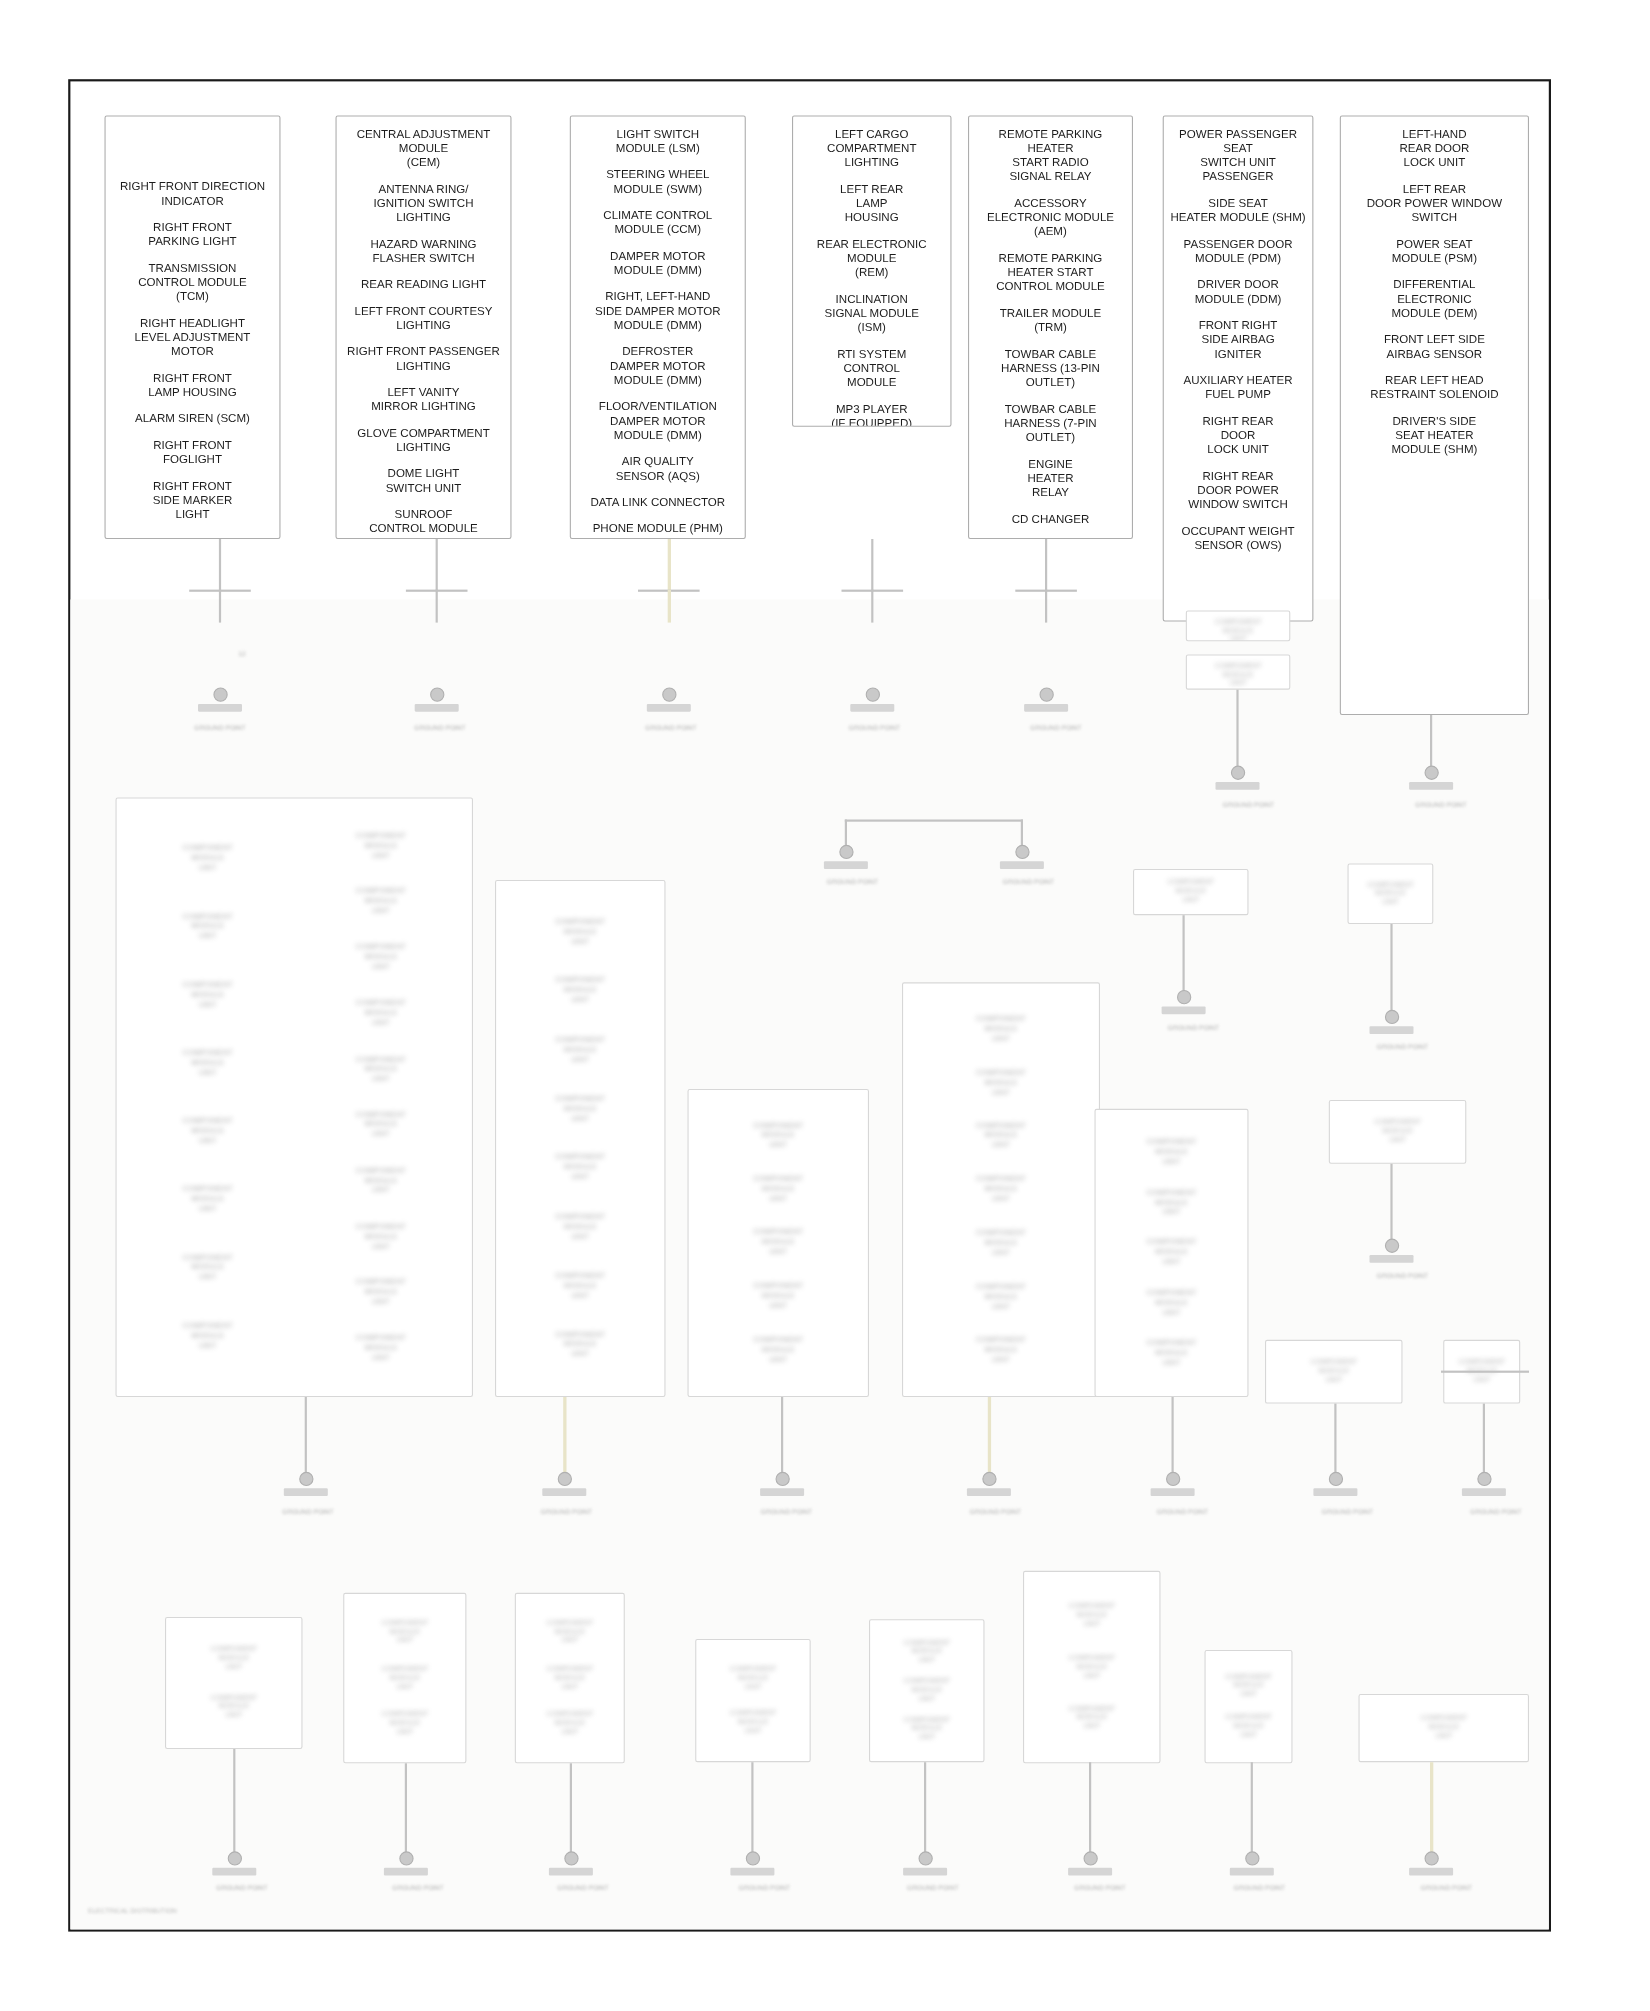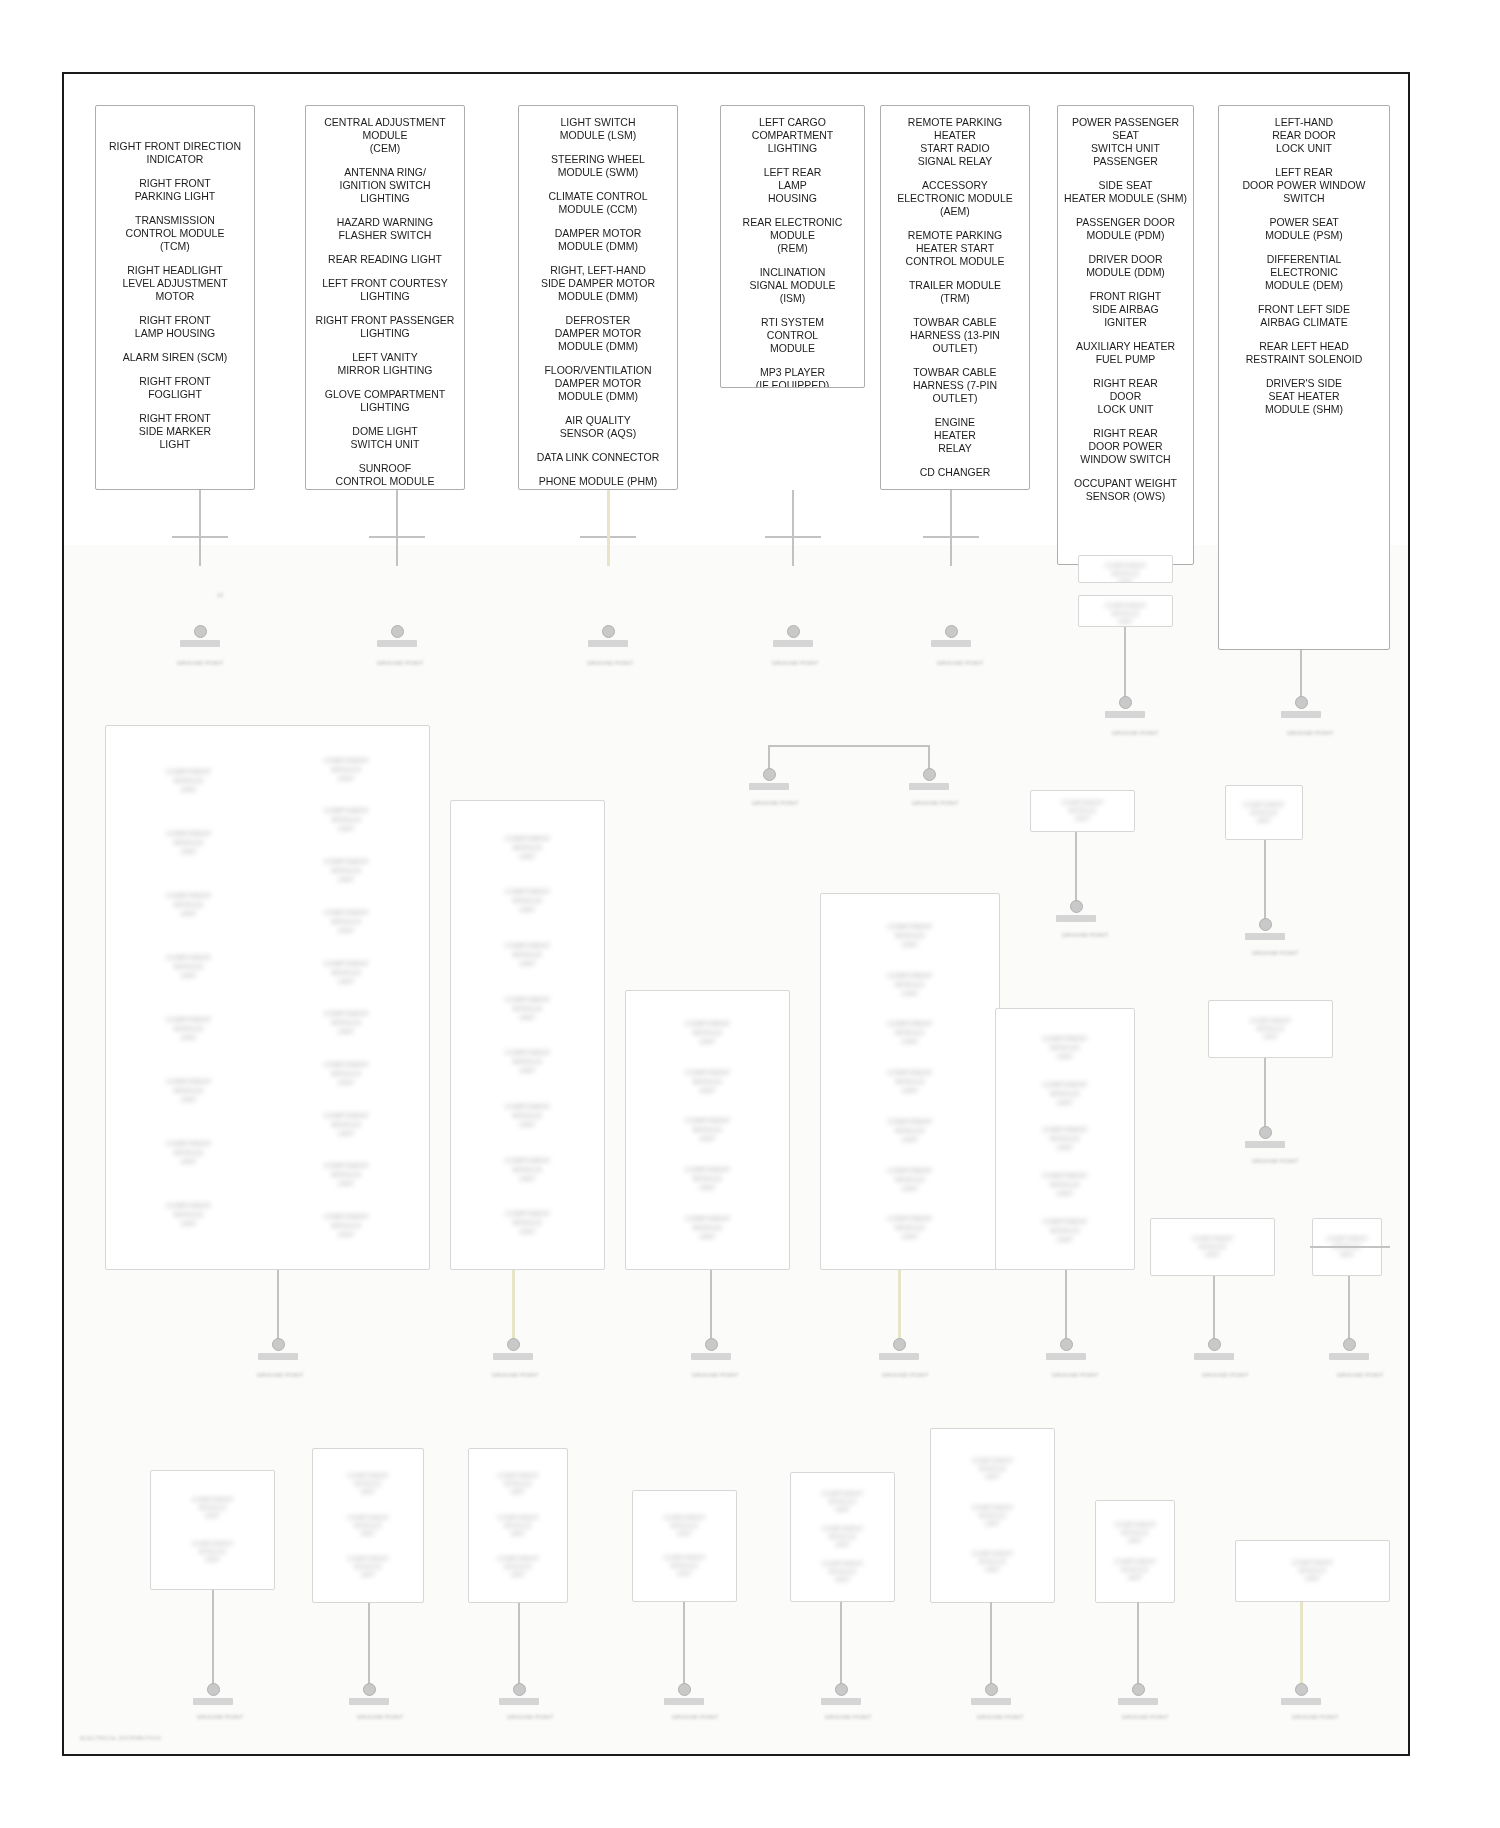--- a/index.html
+++ b/index.html
@@ -67,21 +67,21 @@
 </style>
 </head>
 <body>
 
 <div id="page">
 
   <div class="outer-frame"></div>
   <div class="faded-layer"></div>
 
   <div class="top-box" style="left:95px;top:105px;width:160px;height:385px;">
-    <div class="line" style="margin-top:24px;">RIGHT FRONT DIRECTION
+    <div class="line" style="margin-top:48px;">RIGHT FRONT DIRECTION
 INDICATOR</div>
     <div class="line">RIGHT FRONT
 PARKING LIGHT</div>
     <div class="line">TRANSMISSION
 CONTROL MODULE
 (TCM)</div>
     <div class="line">RIGHT HEADLIGHT
 LEVEL ADJUSTMENT
 MOTOR</div>
     <div class="line">RIGHT FRONT
@@ -226,21 +226,21 @@
 LOCK UNIT</div>
     <div class="line">LEFT REAR
 DOOR POWER WINDOW
 SWITCH</div>
     <div class="line">POWER SEAT
 MODULE (PSM)</div>
     <div class="line">DIFFERENTIAL
 ELECTRONIC
 MODULE (DEM)</div>
     <div class="line">FRONT LEFT SIDE
-AIRBAG CLIMATE</div>
+AIRBAG SENSOR</div>
     <div class="line">REAR LEFT HEAD
 RESTRAINT SOLENOID</div>
     <div class="line">DRIVER'S SIDE
 SEAT HEATER
 MODULE (SHM)</div>
   </div>
 
   <div class="vline" style="left:199px;top:490px;height:48px;"></div>
   <div class="hline" style="left:172px;top:536px;width:56px;"></div>
   <div class="vline" style="left:199px;top:536px;height:30px;"></div>

